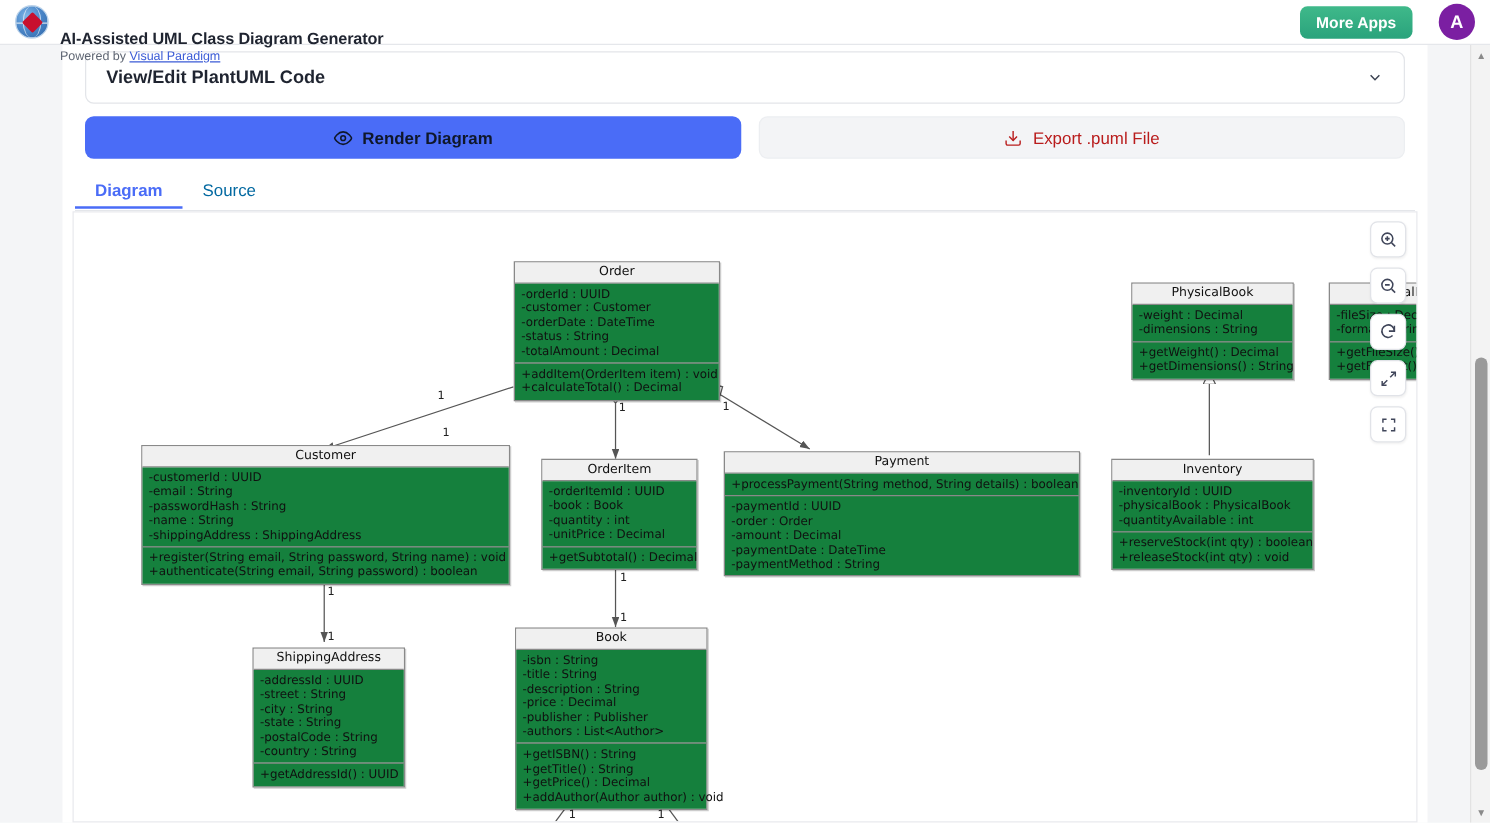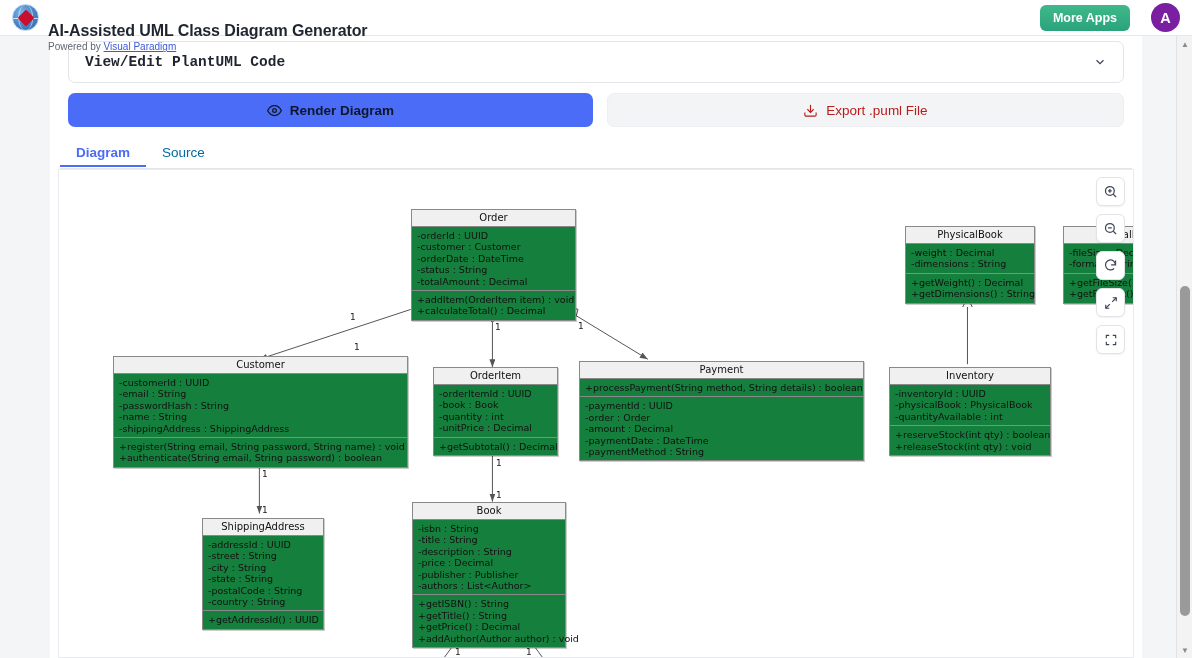--- a/index.html
+++ b/index.html
@@ -39,21 +39,21 @@
     border-right:1px solid rgba(255,255,255,.6); border-radius:50%;
   }
   .logo-diamond {
     position:absolute; left:50%; top:50%;
     width:12px; height:12px; margin:-6px 0 0 -6px;
     background:#c8102e; transform:rotate(45deg);
     border-radius:1.5px; z-index:2;
   }
   .brand-text { line-height: 1.12; }
   .brand-title {
-    font-size: 16px; font-weight: bold; color: #1f2430;
+    font-size: 13px; font-weight: bold; color: #1f2430;
     letter-spacing: -.1px;
     margin-top: 40px;
   }
   .brand-sub { font-size: 10px; color: #5f6673; margin-top: 1px; }
   .brand-sub a { color: #3b5bd6; text-decoration: underline; }
   .header-right { margin-left: auto; display: flex; align-items: center; gap: 21px; }
   .more-apps-btn {
     background: linear-gradient(180deg,#3fb98a 0%,#2aa37c 100%);
     color: #fff; font-size: 12.5px; font-weight: bold;
     border: none; border-radius: 6px;
@@ -82,21 +82,21 @@
     background: #ffffff;
   }
 
   
   .accordion {
     position: absolute; left: 18px; top: 5px;
     width: 1056px; height: 42px;
     border: 1px solid #e3e5e9; border-radius: 7px;
     background: #fff;
     display: flex; align-items: center;
-    padding: 0 16px; cursor: pointer; font-family: Liberation Mono, monospace;
+    padding: 0 16px; cursor: pointer;
   }
   .accordion-title { font-size: 14.5px; font-weight: bold; color: #1f2430; }
   .chev { margin-left: auto; width: 14px; height: 14px; color: #3a4150; }
 
   
   .btn-row { position: absolute; left: 18px; top: 57px; width: 1056px; display: flex; gap: 14px; }
   .btn-render {
     flex: 0 0 525px; height: 34px;
     background: #4a6cf7; color: #0f172a;
     border: none; border-radius: 7px;

